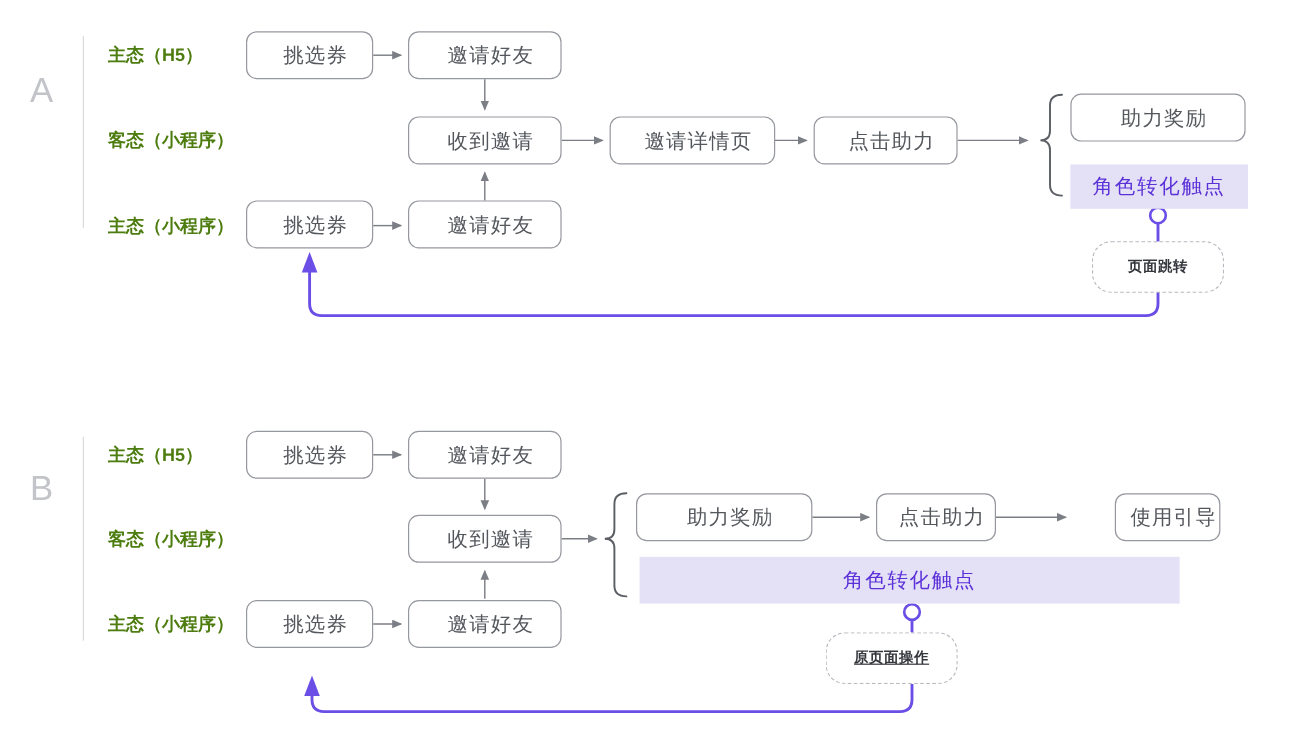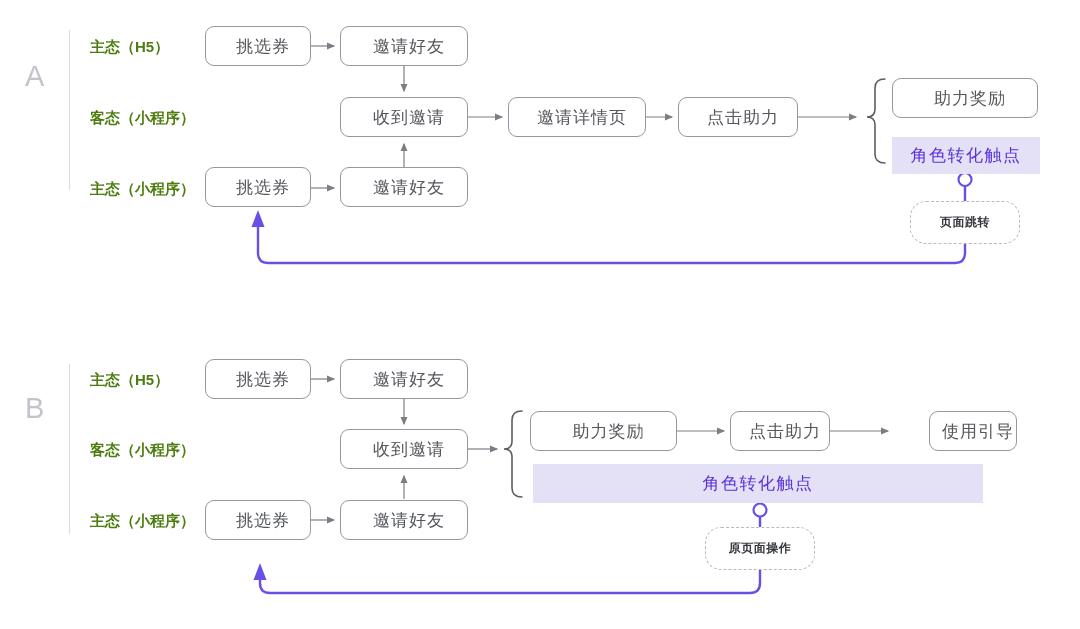--- a/index.html
+++ b/index.html
@@ -114,18 +114,18 @@
 
   <div class="box" style="left:205px;top:359px;width:106px;">挑选券</div>
   <div class="box" style="left:340px;top:359px;width:128px;">邀请好友</div>
 
   <div class="box" style="left:340px;top:429px;width:128px;">收到邀请</div>
   <div class="box" style="left:530px;top:411px;width:147px;">助力奖励</div>
   <div class="box" style="left:730px;top:411px;width:100px;">点击助力</div>
   <div class="box" style="left:895px;top:411px;width:88px;margin-left:34px;">使用引导</div>
 
   <div class="highlight-bar" style="left:533px;top:464px;width:450px;height:39px;">角色转化触点</div>
-  <div class="callout-pill" style="left:705px;top:527px;width:110px;">原页面操作</div>
+  <div class="callout-pill" style="left:688px;top:527px;width:110px;text-decoration:underline;">原页面操作</div>
 
   <div class="box" style="left:205px;top:500px;width:106px;">挑选券</div>
   <div class="box" style="left:340px;top:500px;width:128px;">邀请好友</div>
 
 </div>
 
 </body></html>

